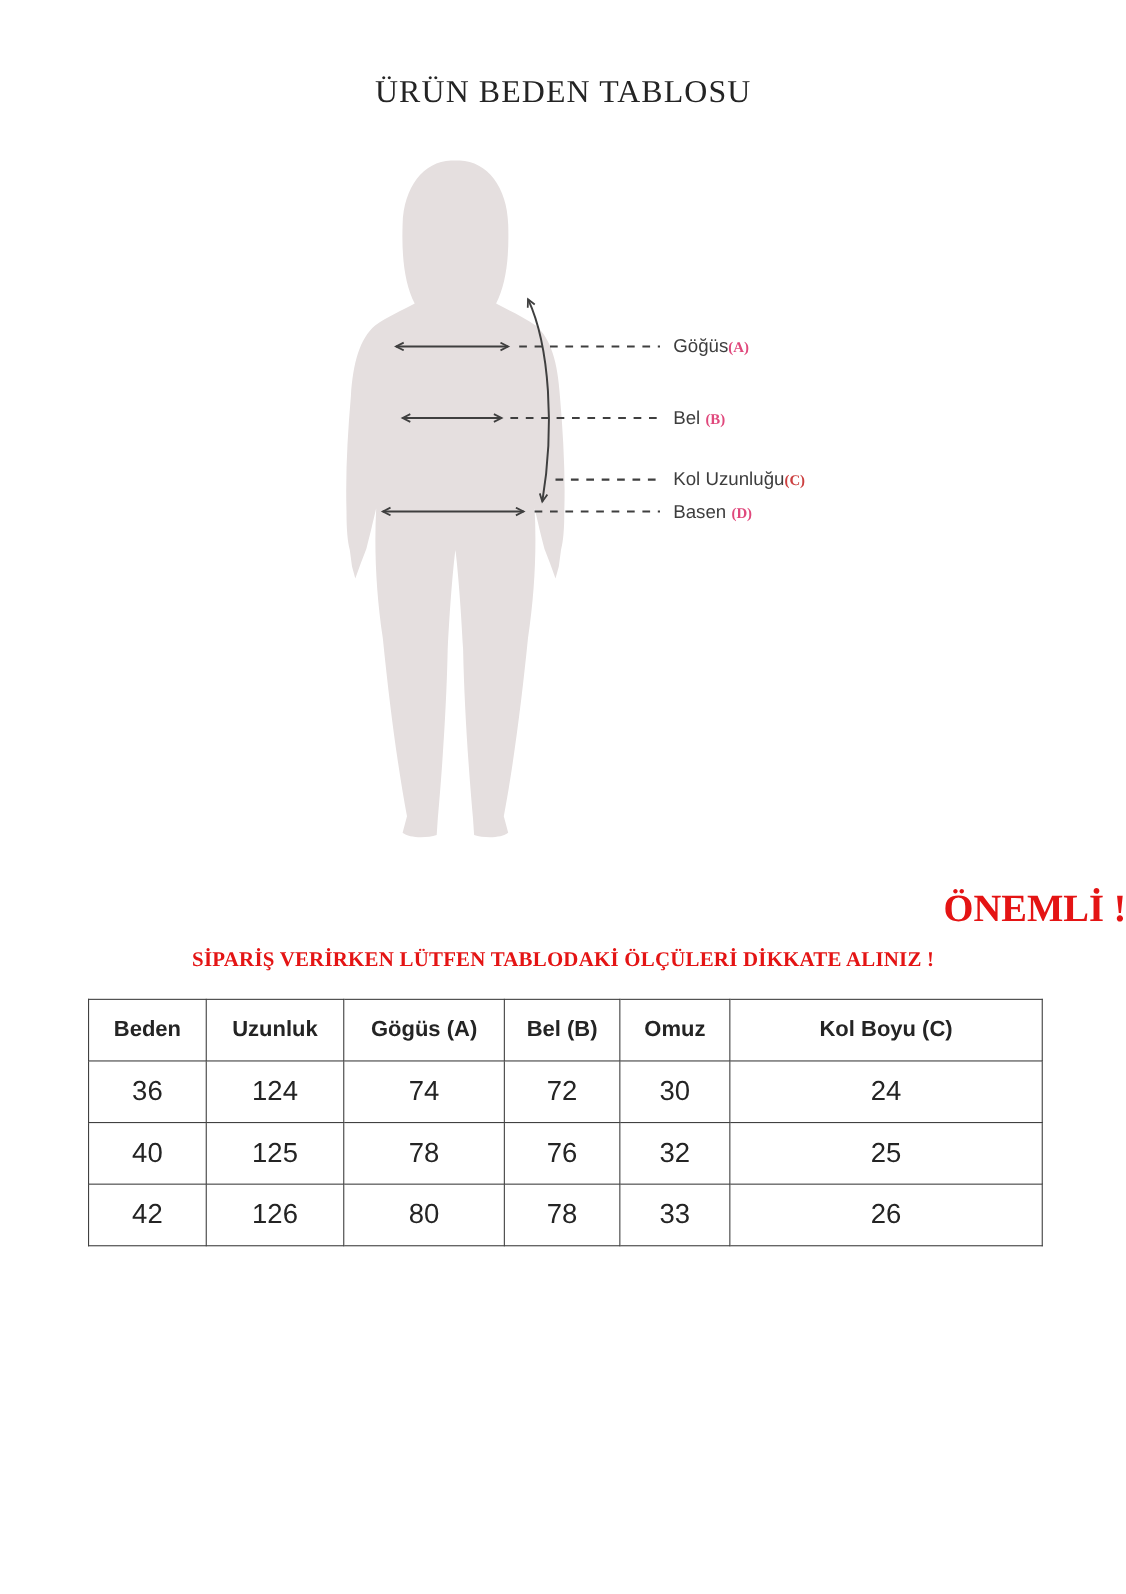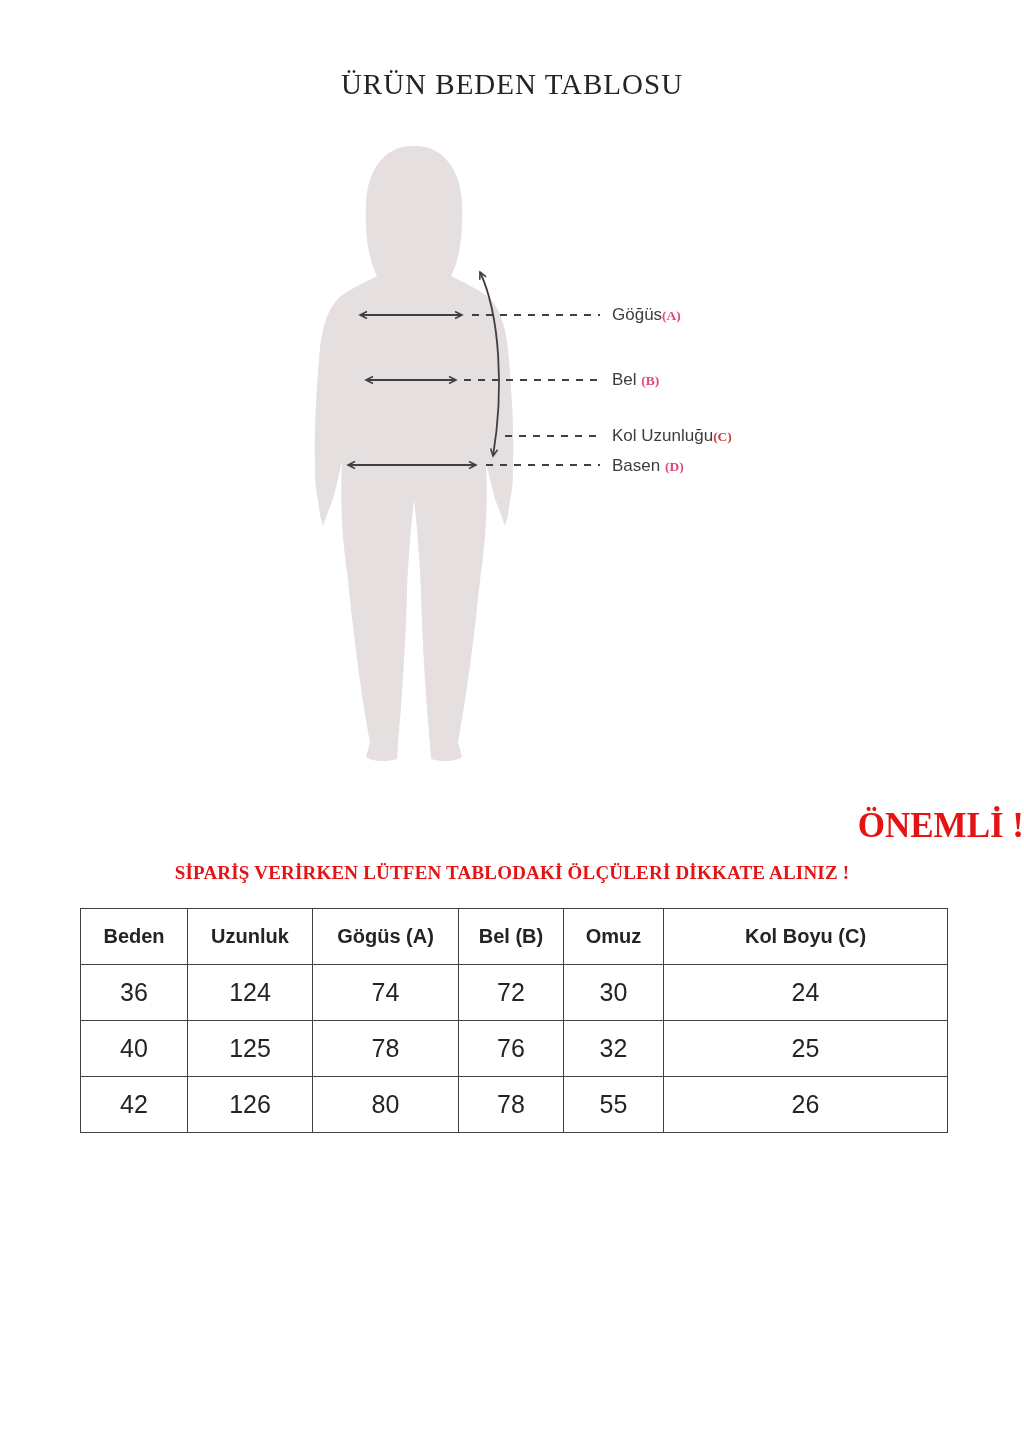--- a/index.html
+++ b/index.html
@@ -180,19 +180,19 @@
         <td>78</td>
         <td>76</td>
         <td>32</td>
         <td>25</td>
       </tr>
       <tr>
         <td>42</td>
         <td>126</td>
         <td>80</td>
         <td>78</td>
-        <td>55</td>
+        <td>33</td>
         <td>26</td>
       </tr>
     </tbody>
   </table>
 
 </div>
 
 </body></html>

